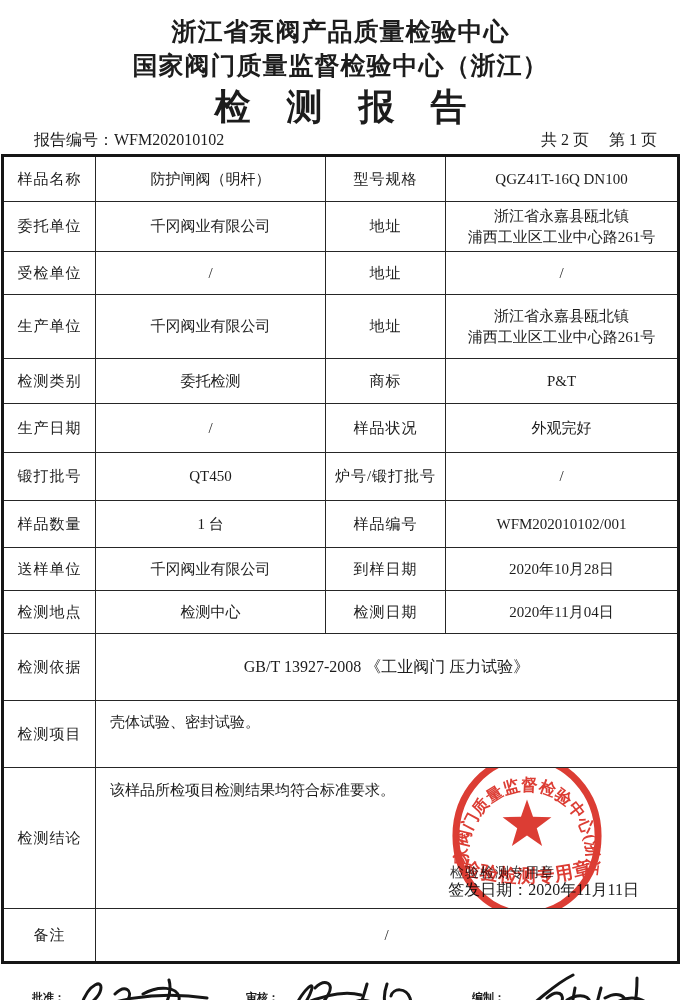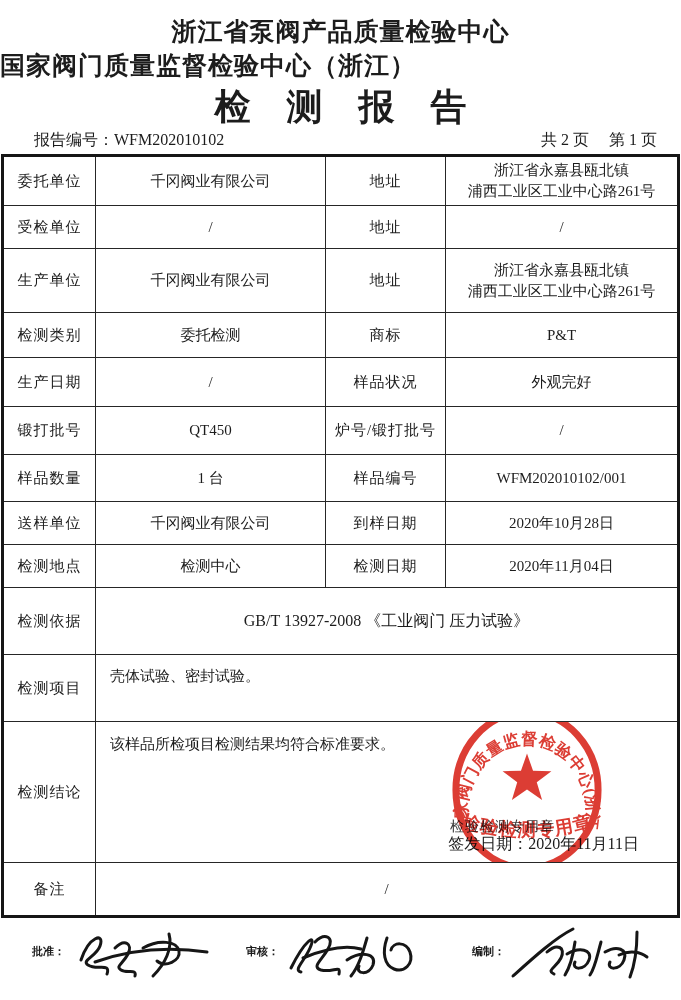--- a/index.html
+++ b/index.html
@@ -7,21 +7,21 @@
   body { font-family: "Liberation Serif", "DejaVu Serif", serif; color:#1c1c1c; }
   .page {
     position: relative;
     width: 681px; height: 1000px;
     margin: 8px auto;
     background: #ffffff;
     overflow: hidden;
   }
   
   .org1 { font-size:25px; font-weight:900; text-align:center; line-height:32px; margin-top:8px; letter-spacing:1px;}
-  .org2 { font-size:25px; font-weight:900; text-align:left; line-height:32px; margin-top:2px; letter-spacing:1px;}
+  .org2 { font-size:25px; font-weight:900; text-align:center; line-height:32px; margin-top:2px; letter-spacing:1px;}
   .rpt  { font-size:36px; font-weight:900; text-align:center; line-height:40px; margin-top:5px; }
   .meta { display:flex; justify-content:space-between; align-items:baseline;
           padding:0 24px 0 34px; margin-top:3px; font-size:16px; line-height:20px;gap:16px;}
   .meta .pages { white-space:pre; }
   
   table { border-collapse:collapse; table-layout:fixed; width:676px; margin:4px auto 0;
           border:3px solid #161616; }
   td { border:1.5px solid #262626; font-size:15px; text-align:center; vertical-align:middle;
        padding:2px 3px; overflow:hidden; }
   td.lbl { letter-spacing:1px; }
@@ -60,20 +60,26 @@
 
   <table>
     <colgroup>
         <col style="width:93px">
         <col style="width:230px">
         <col style="width:120px">
         <col style="width:233px">
       </colgroup>
 
     <tbody>
+        <tr class="h46">
+      <td class="lbl">样品名称</td>
+      <td>防护闸阀（明杆）</td>
+      <td class="lbl">型号规格</td>
+      <td>QGZ41T-16Q DN100</td>
+    </tr>
 
     <tr class="h50">
       <td class="lbl">委托单位</td>
       <td>千冈阀业有限公司</td>
       <td class="lbl">地址</td>
       <td class="addr">
         <span>浙江省永嘉县瓯北镇</span><br>
         <span>浦西工业区工业中心路261号</span>
       </td>
     </tr>

